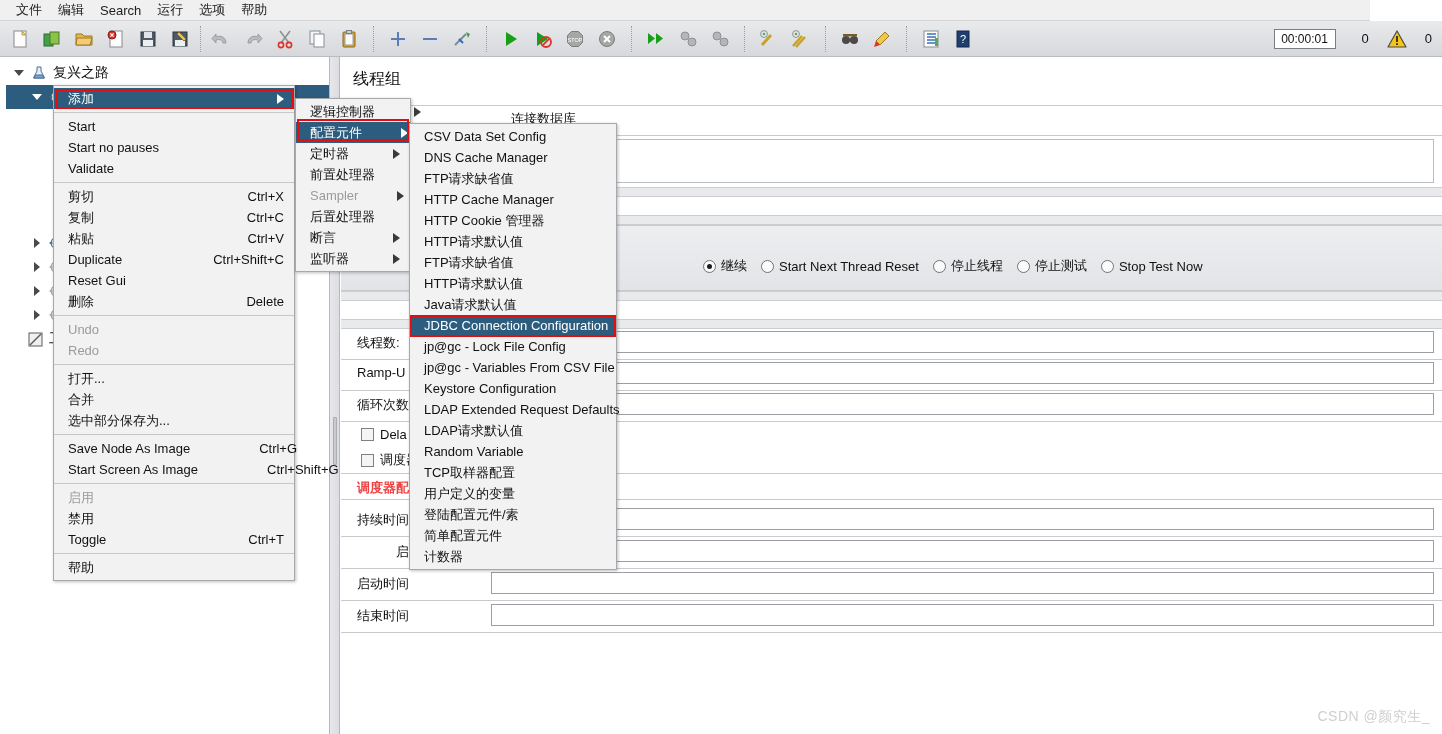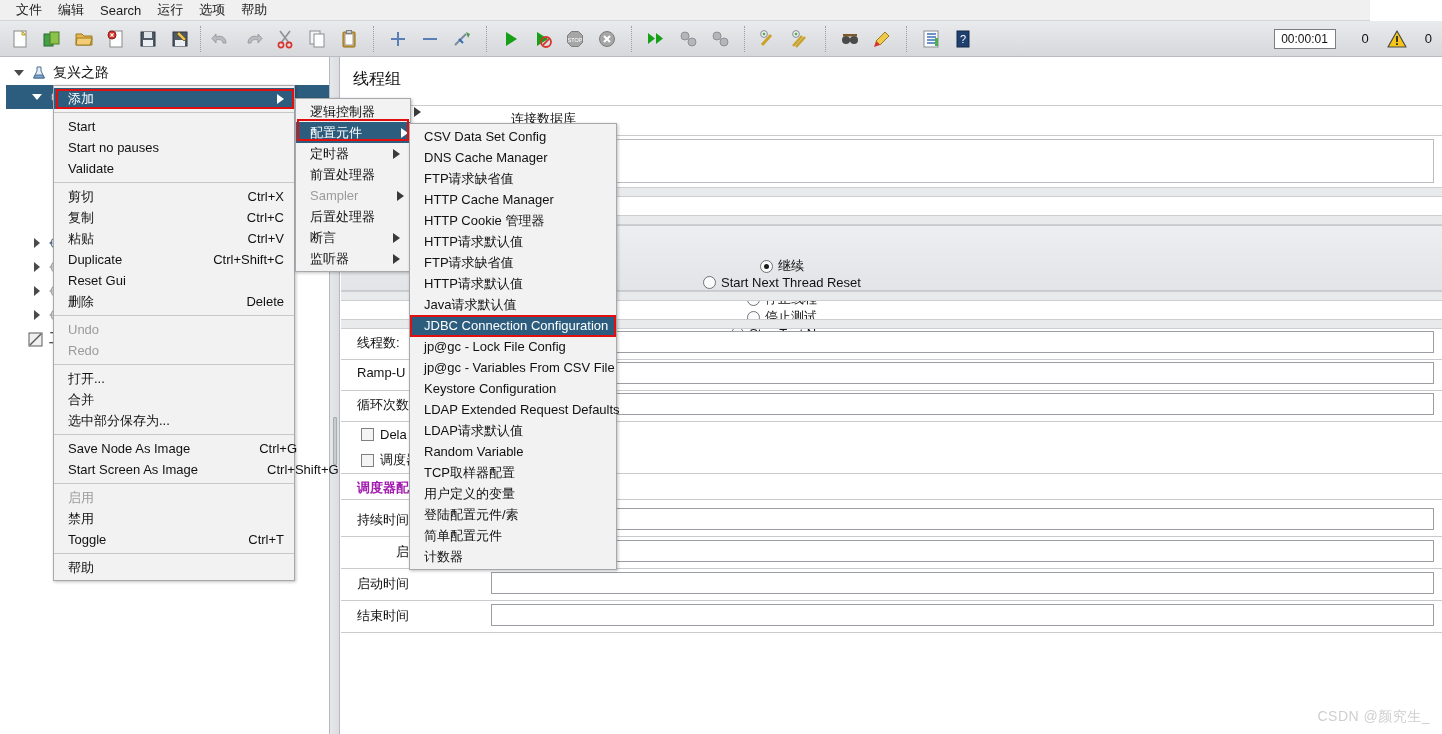--- a/index.html
+++ b/index.html
@@ -103,37 +103,37 @@
   .fld-label { position: absolute; font-size: 13px; color: #111; }
   .fld-box {
     position: absolute; background: #ffffff; border: 1px solid #9b9ea3;
     height: 22px;
   }
   .section-band {
     position: absolute; background: linear-gradient(to bottom,#eceef0,#e2e4e7);
     border-top: 1px solid #c8cacd; border-bottom: 1px solid #c8cacd;
   }
   .bandline { position: absolute; background: #e8eaec; border-top:1px solid #ccced1; border-bottom:1px solid #ccced1; }
-  .radio-row { position: absolute; display: flex; align-items: center; flex-direction: column; }
+  .radio-row { position: absolute; display: flex; align-items: center; }
   .radio { display: flex; align-items: center; margin-right: 14px; font-size: 13px; color: #111; white-space: nowrap; }
   .rd {
     width: 13px; height: 13px; border-radius: 50%;
     border: 1px solid #6f7277; background: #fbfbfb; margin-right: 5px;
     display: inline-block; position: relative;
   }
   .rd.on::after {
     content: ""; position: absolute; left: 3px; top: 3px; width: 5px; height: 5px;
     border-radius: 50%; background: #1c1c1c;
   }
   .cb {
     width: 13px; height: 13px; border: 1px solid #7d8086; background: #f4f4f4;
     display: inline-block; margin-right: 6px;
   }
   .chk-row { position: absolute; display: flex; align-items: center; font-size: 13px; color: #111; }
-  .sect-head { position: absolute; font-size: 13px; font-weight: bold; color: #a21caf; }
+  .sect-head { position: absolute; font-size: 13px; font-weight: bold; color: #ef4444; }
 
   
   .menu {
     position: absolute; background: #f2f2f2;
     border: 1px solid #a6a8ab;
     box-shadow: 1px 1px 3px rgba(0,0,0,0.25);
     padding: 2px 0;
     z-index: 40;
   }
   .mrow {

